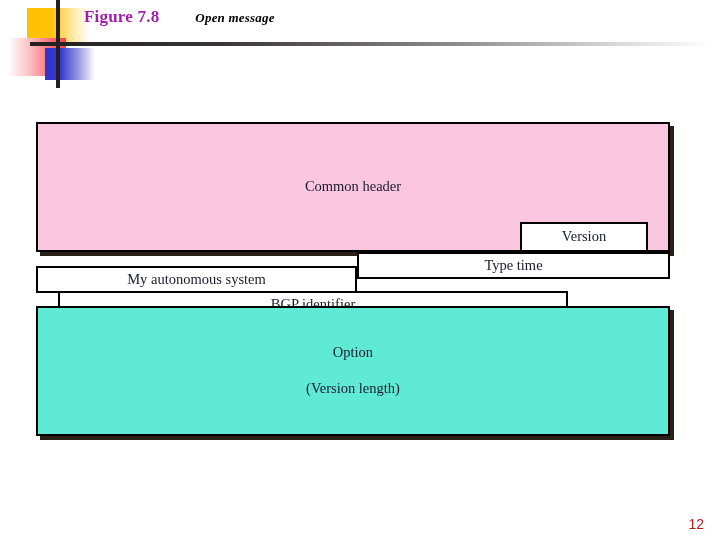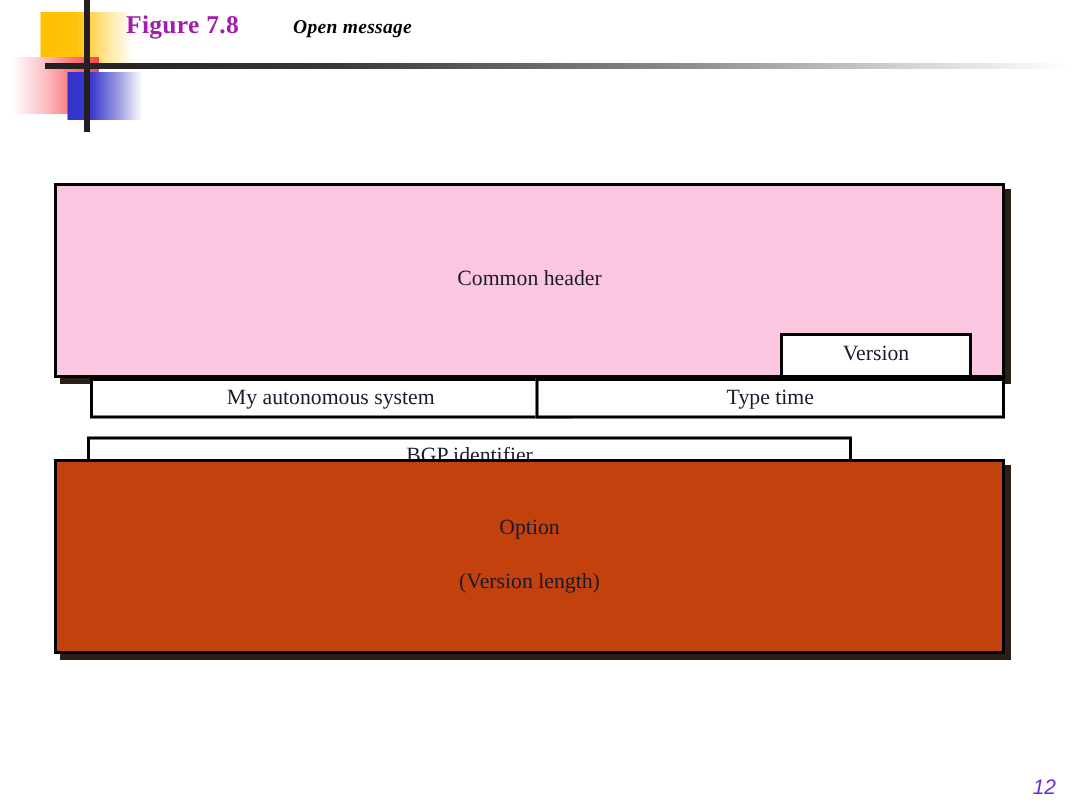--- a/index.html
+++ b/index.html
@@ -109,26 +109,26 @@
     align-items: center;
     justify-content: center;
     text-align: center;
     color: #1a1a2e;
     font-family: "Liberation Serif", serif;
     font-size: 14.5px;
     line-height: 1.22;
   }
   .cell-pink   { background: #FBC7E0; }
   .cell-white  { background: #FFFFFF; }
-  .cell-yellow { background: #c2410c; }
+  .cell-yellow { background: #5eead4; }
 
   
   #cell-common-header { left: 0px;   top: 0px;   width: 634px; height: 130px; }
   #cell-version       { left: 484px; top: 100px; width: 128px; height: 30px; }
-  #cell-my-as         { left: 0px;   top: 130px; width: 321px; height: 27px; margin-left: 24px; }
+  #cell-my-as         { left: 0px;   top: 144px; width: 321px; height: 27px; }
   #cell-hold-time     { left: 321px; top: 130px; width: 313px; height: 27px; }
   #cell-bgp-id        { left: 0px;   top: 169px; width: 510px; height: 27px; margin-left: 22px; }
   #cell-option        { left: 0px;   top: 184px; width: 634px; height: 130px; }
   #cell-option-length { left: 0px;   top: 184px; width: 160px; height: 28px; }
 
   #common-header-shadow { left: 4px;   top: 4px;   width: 634px; height: 130px; }
   #option-shadow        { left: 4px;   top: 188px; width: 634px; height: 130px; }
 
   .cell-text {
     display: block;
@@ -136,22 +136,21 @@
   }
   .cell-text-inner { display: block; }
 
   
   #page-number {
     position: absolute;
     right: 16px;
     bottom: 8px;
     font-family: "Liberation Sans", sans-serif;
     font-size: 14px;
-    color: #6d28d9;
-    font-style: italic;
+    color: #b91c1c;
   }
 </style>
 </head>
 <body>
 
 <div id="header-decoration">
   <div class="deco-yellow"></div>
   <div class="deco-red"></div>
   <div class="deco-blue"></div>
   <div class="deco-vbar"></div>

